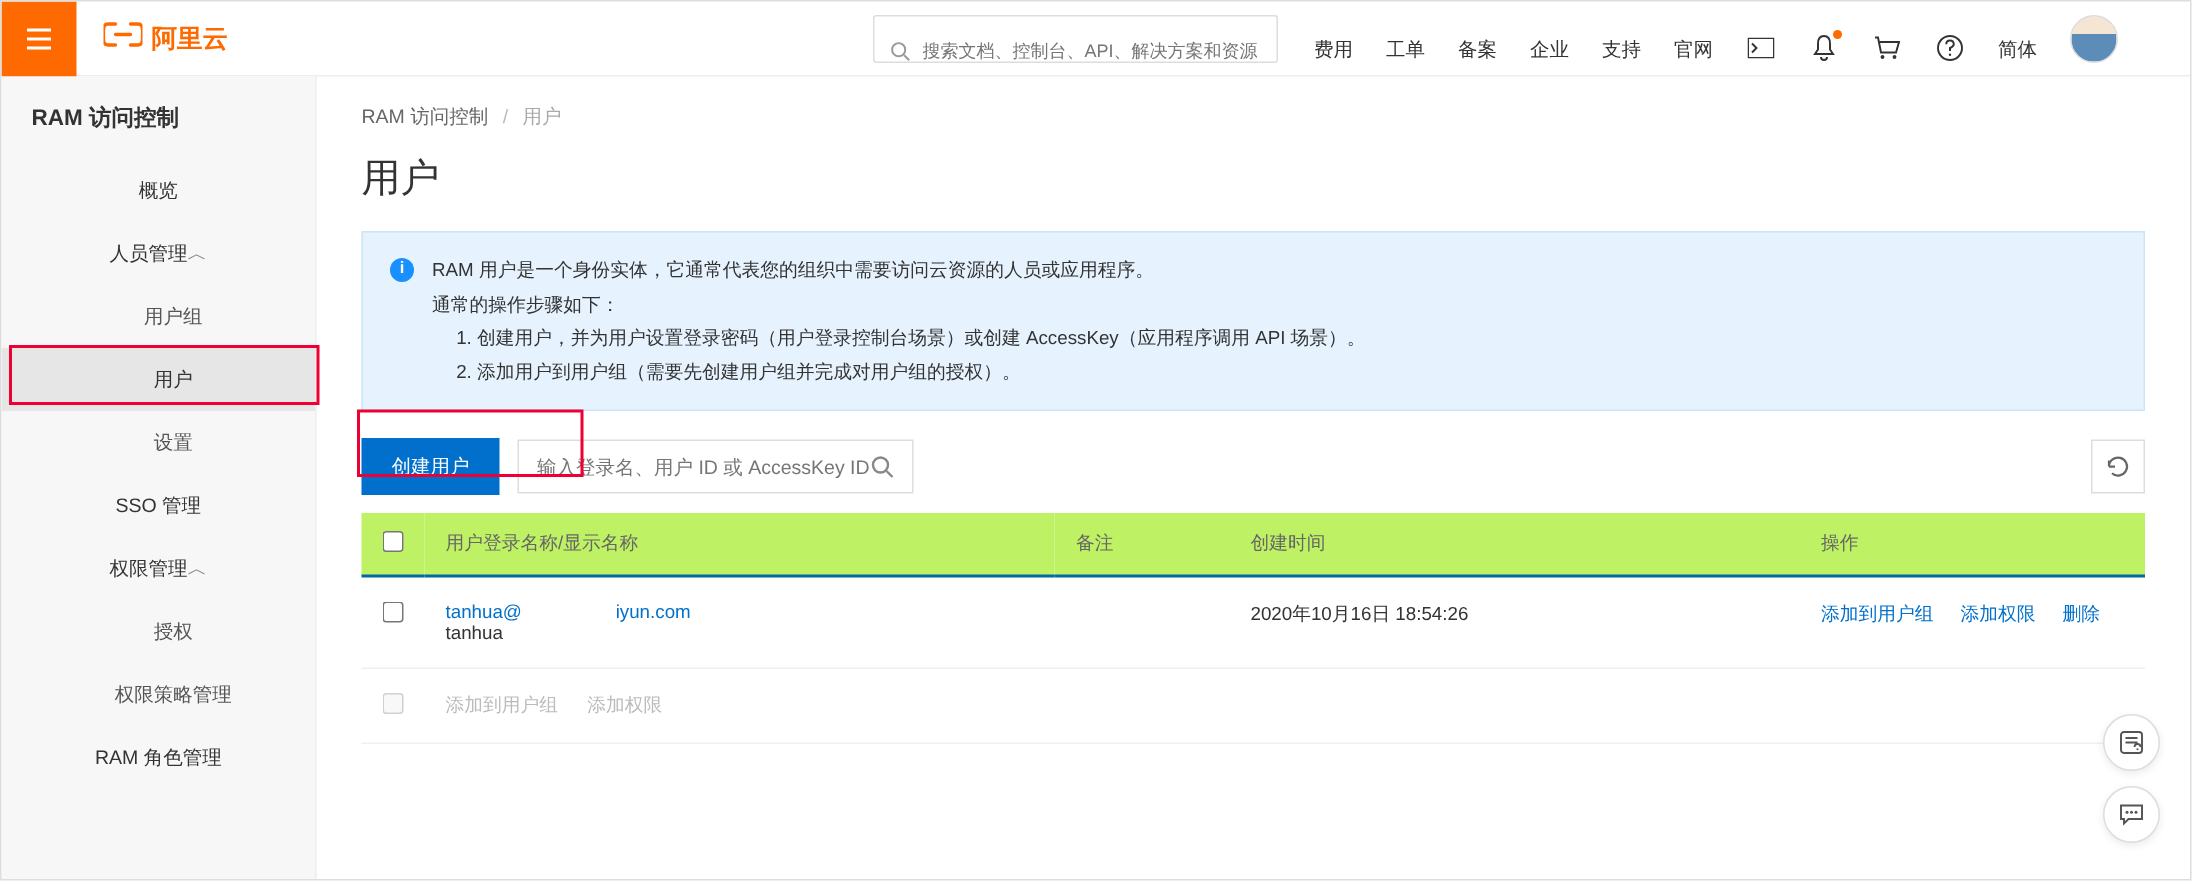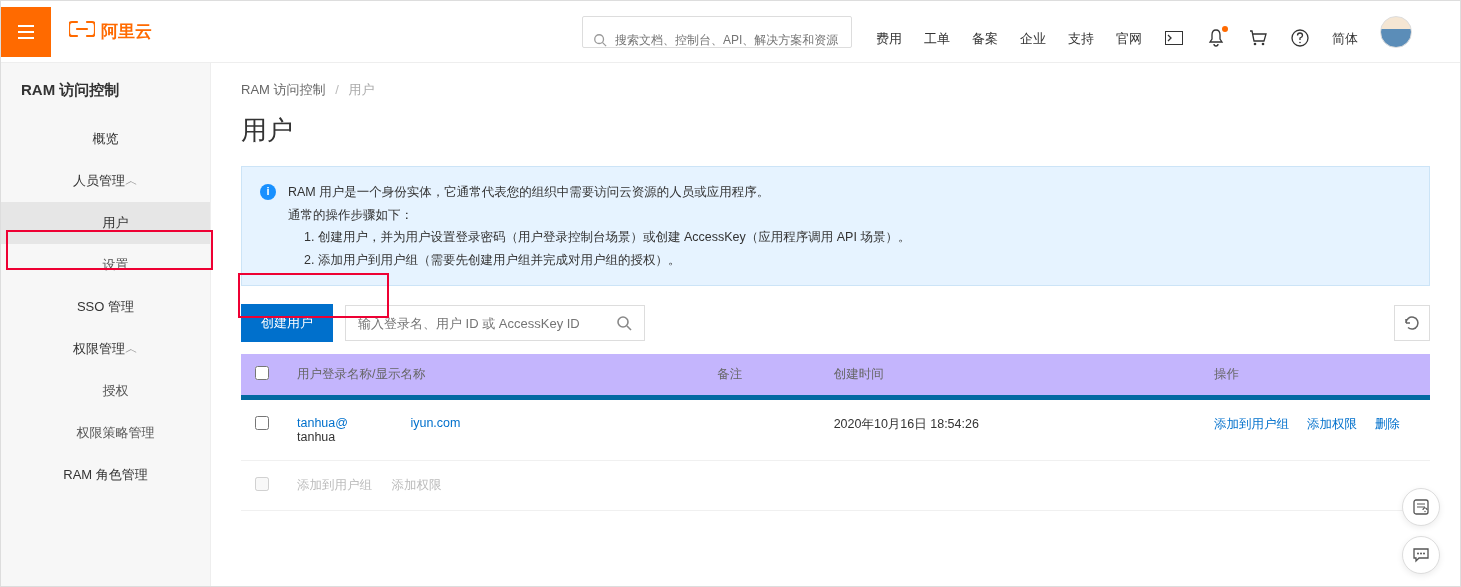--- a/index.html
+++ b/index.html
@@ -1,18 +1,18 @@
 <!DOCTYPE html>
 <html><head>
 <meta charset="utf-8">
 <style>
 * { margin: 0; padding: 0; box-sizing: border-box; font-family: -apple-system, BlinkMacSystemFont, "Segoe UI", "PingFang SC", "Microsoft YaHei", sans-serif; }
 body { background: #fff; color: #333; font-size: 13px; width: 1461px; height: 587px; overflow: hidden; border: 1px solid #ddd; position: relative; }
 
-.topbar { height: 62px; display: flex; align-items: center; border-bottom: 1px solid #eee; }
+.topbar { height: 50px; display: flex; align-items: center; border-bottom: 1px solid #eee; }
 .menu-btn { width: 50px; height: 50px; background: #ff6a00; display: flex; align-items: center; justify-content: center; cursor: pointer; }
 .logo-wrap { display: flex; align-items: center; padding-left: 18px; }
 .logo-icon { color: #ff6a00; font-weight: bold; font-size: 22px; }
 .logo-text { color: #ff6a00; font-weight: bold; font-size: 17px; margin-left: 6px; }
 .search-wrap { margin-left: auto; display: flex; align-items: flex-end; border: 1px solid #ddd; border-radius: 2px; height: 32px; width: 270px; padding: 0 10px; color: #aaa; }
 .search-wrap input { border: none; outline: none; flex: 1; font-size: 12px; color: #333; margin-left: 8px; background: transparent; }
 .top-links { display: flex; align-items: flex-end; gap: 22px; padding: 0 24px; }
 .top-links span, .top-links div { color: #333; font-size: 13px; cursor: pointer; }
 .icon-slot { display: inline-flex; align-items: center; justify-content: center; width: 20px; height: 20px; }
 .avatar { width: 32px; height: 32px; border-radius: 50%; background: linear-gradient(#f5e6d3 40%, #5b8db8 40%); border: 1px solid #ddd; }
@@ -34,26 +34,26 @@
 .breadcrumb .sep { margin: 0 6px; color: #bbb; }
 .breadcrumb .cur { color: #aaa; }
 .page-title { font-size: 26px; font-weight: 400; margin-bottom: 18px; }
 
 .info-box { background: #e6f3ff; border: 1px solid #cce4f7; padding: 14px 18px; display: flex; gap: 12px; font-size: 12.5px; color: #333; line-height: 1.8; }
 .info-icon { width: 16px; height: 16px; border-radius: 50%; background: #1890ff; color: #fff; display: inline-flex; align-items: center; justify-content: center; font-size: 11px; font-weight: bold; flex-shrink: 0; margin-top: 3px; }
 .info-box ol { padding-left: 30px; }
 
 .action-row { display: flex; align-items: center; margin: 18px 0 12px; gap: 12px; }
 .btn-primary { background: #0070cc; color: #fff; border: none; padding: 10px 20px; font-size: 13px; cursor: pointer; }
-.search-box { display: flex; align-items: center; border: 1px solid #ddd; height: 36px; padding: 0 12px; width: 300px; }
+.search-box { display: flex; align-items: center; border: 1px solid #ddd; height: 36px; padding: 0 12px; width: 264px; }
 .search-box input { border: none; outline: none; flex: 1; font-size: 13px; color: #333; }
 .refresh-btn { margin-left: auto; border: 1px solid #ddd; width: 36px; height: 36px; display: flex; align-items: center; justify-content: center; cursor: pointer; color: #666; }
 
 .tbl { width: 100%; border-collapse: collapse; }
-.tbl th { background: #c4b5fd; text-align: left; padding: 12px 14px; font-weight: 400; color: #666; font-size: 12.5px; border-bottom: 5px solid #0369a1; }
+.tbl th { background: #bef264; text-align: left; padding: 12px 14px; font-weight: 400; color: #666; font-size: 12.5px; border-bottom: 2px solid #0369a1; }
 .tbl td { padding: 16px 14px; font-size: 12.5px; vertical-align: top; border-bottom: 1px solid #f0f0f0; }
 .tbl input[type=checkbox] { width: 14px; height: 14px; }
 .link { color: #0070cc; cursor: pointer; }
 .action-links { display: flex; gap: 18px; }
 
 .footer-row td { color: #bbb; }
 .footer-row .disabled { color: #bbb; margin-right: 16px; }
 
 .float-btn { position: absolute; right: 20px; width: 38px; height: 38px; border-radius: 50%; border: 1px solid #ddd; background: #fff; display: flex; align-items: center; justify-content: center; color: #555; cursor: pointer; box-shadow: 0 2px 6px rgba(0,0,0,0.08); }
 .fb1 { bottom: 72px; }
@@ -125,20 +125,23 @@
 
 <div class="body-wrap">
   <div class="sidebar">
     <div class="sidebar-title">RAM 访问控制</div>
     <div class="sidebar-item">
         <span>概览</span>
       </div>
     <div class="sidebar-item">
         <span>人员管理</span>
         <span class="chev">︿</span>
+      </div>
+    <div class="sidebar-item sub">
+        <span>用户组</span>
       </div>
     <div class="sidebar-item sub active">
         <span>用户</span>
       </div>
     <div class="sidebar-item sub">
         <span>设置</span>
       </div>
     <div class="sidebar-item">
         <span>SSO 管理</span>
       </div>

